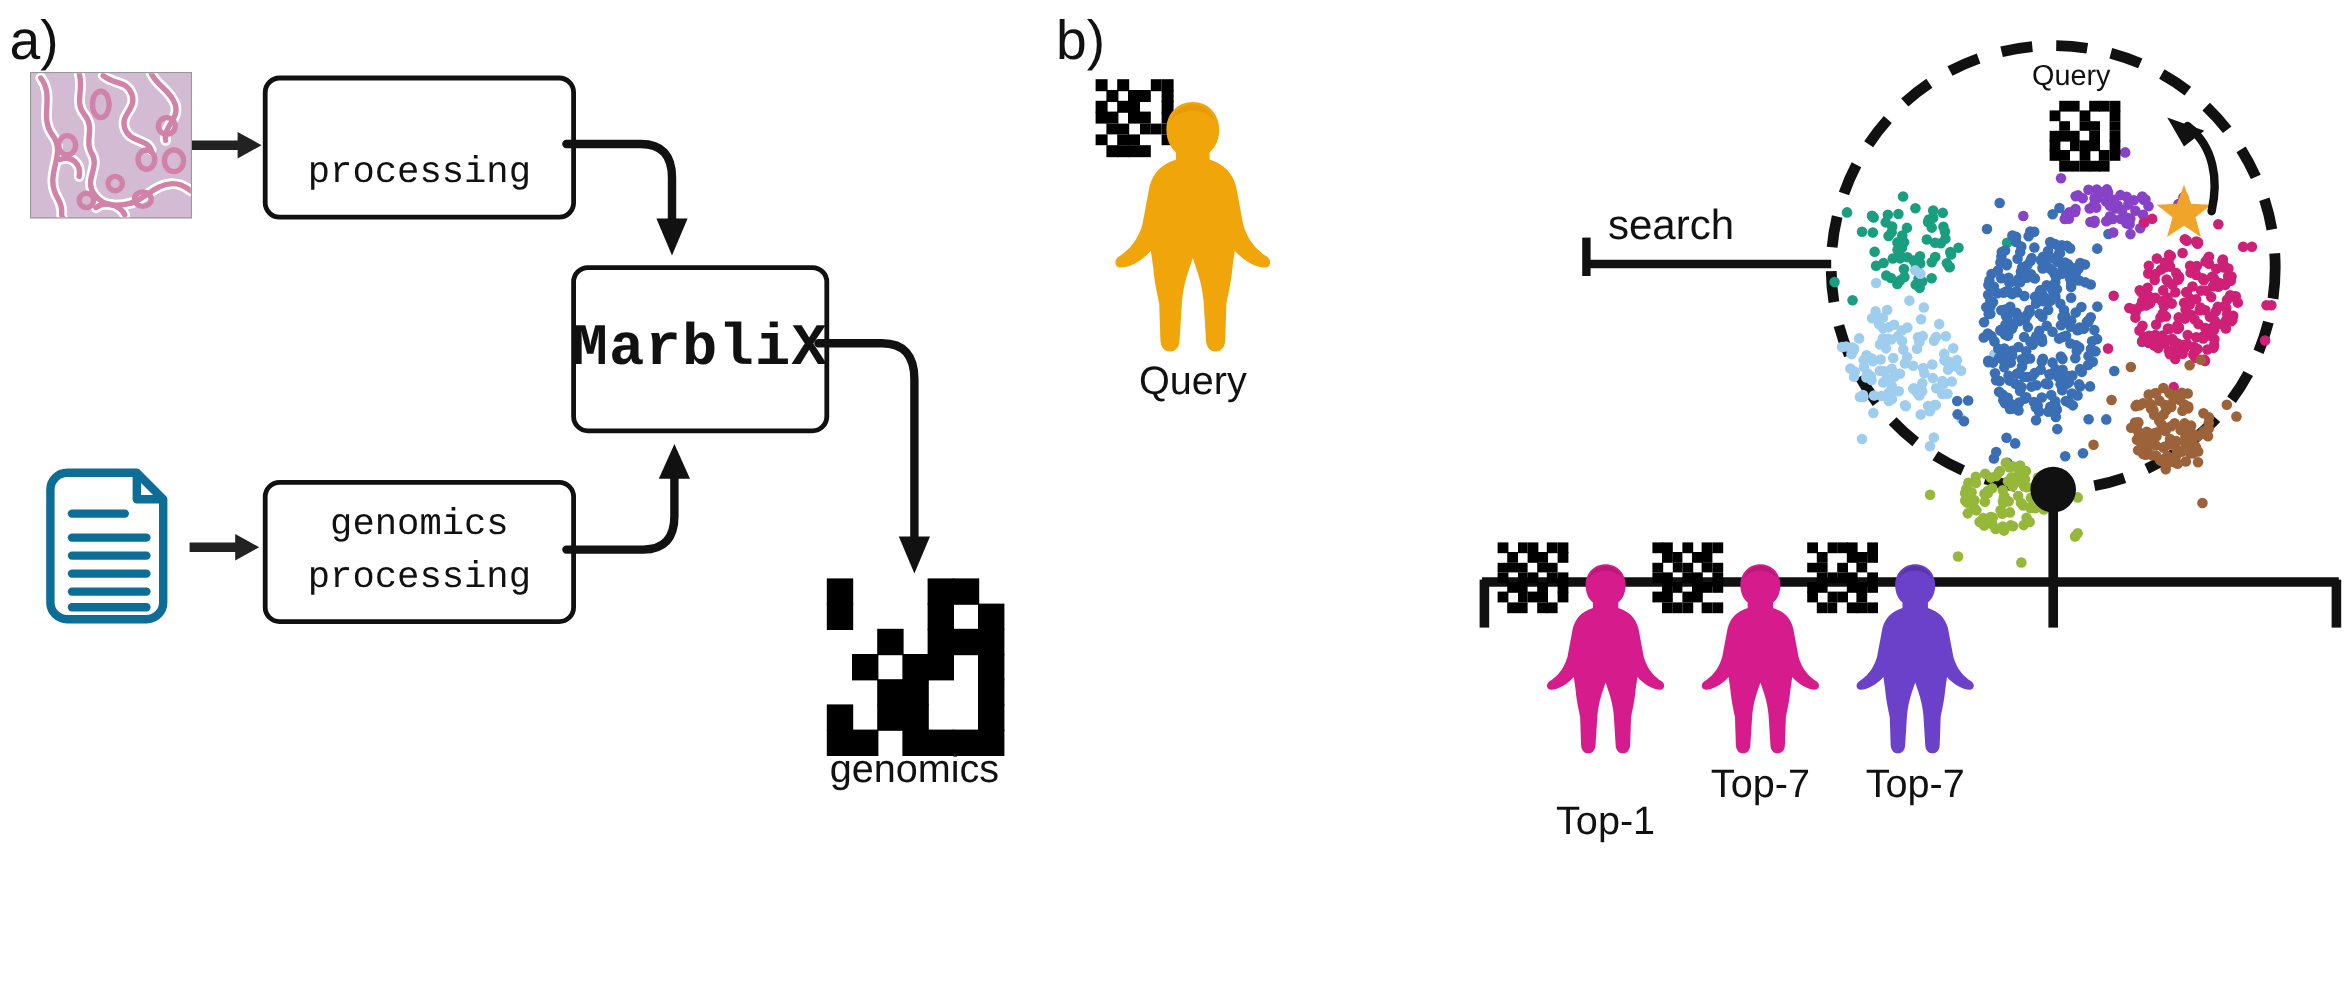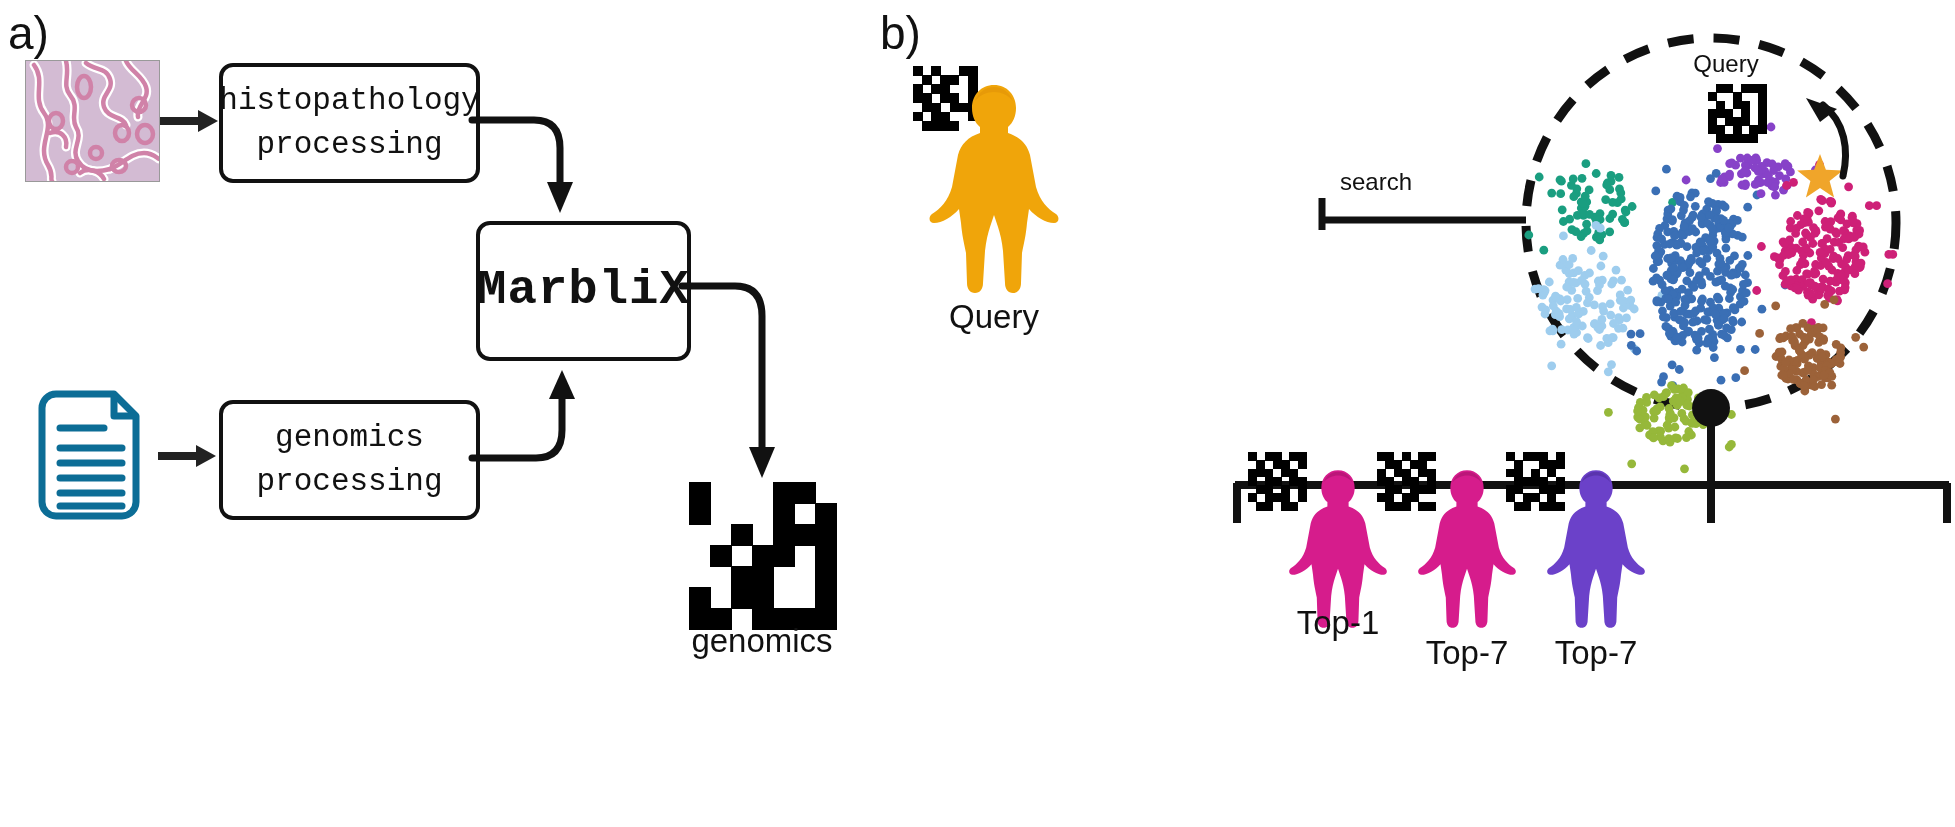--- a/index.html
+++ b/index.html
@@ -56,21 +56,21 @@
 
 <div class="abs" style="left:160px;top:105px;">
   <svg width="58" height="32" viewBox="0 0 58 32">
     <line x1="0" y1="16" x2="40" y2="16" stroke="#222" stroke-width="8"></line>
     <polygon points="38,5 58,16 38,27" fill="#222"></polygon>
   </svg>
 </div>
 
 <div class="abs procbox" style="left:219px;top:63px;width:253px;height:112px;">
   <span>
-    <span>histopathology</span><br>
+    <br>
     <span>processing</span>
   </span>
 </div>
 
 <div class="abs" style="left:470px;top:100px;">
   <svg width="130" height="120" viewBox="0 0 130 120">
     <path d="M2 20 L64 20 Q90 20 90 48 L90 85" fill="none" stroke="#111" stroke-width="7" stroke-linecap="round"></path>
     <polygon points="77,82 103,82 90,113" fill="#111"></polygon>
   </svg>
 </div>
@@ -209,21 +209,21 @@
 </div>
 
 <div class="abs caption" style="left:904px;top:298px;width:180px;">Query</div>
 
 <div class="abs" style="left:1318px;top:196px;">
   <svg width="215" height="40" viewBox="0 0 215 40">
     <line x1="4" y1="2" x2="4" y2="34" stroke="#111" stroke-width="7"></line>
     <line x1="2" y1="24" x2="208" y2="24" stroke="#111" stroke-width="7"></line>
   </svg>
 </div>
-<div class="abs" style="left:1340px;top:168px;font-size:24px;color:#111;">search</div>
+<div class="abs" style="left:1340px;top:168px;font-size:35px;color:#111;">search</div>
 
 <div class="abs" style="left:1493px;top:30px;">
   <svg id="embedding-svg" width="460" height="400" viewBox="0 0 460 400">
     <circle cx="218" cy="193" r="185" fill="none" stroke="#111" stroke-width="9" stroke-dasharray="26 20" stroke-linecap="butt"></circle>
     <g id="scatter-layer">
         <g>
           <circle cx="80.2" cy="148.9" r="4.4" fill="#1A9E80"></circle>
           <circle cx="83.4" cy="163.5" r="4.4" fill="#1A9E80"></circle>
           <circle cx="94.0" cy="200.9" r="4.4" fill="#1A9E80"></circle>
           <circle cx="118.0" cy="151.4" r="4.4" fill="#1A9E80"></circle>
@@ -1295,21 +1295,21 @@
                L93 200 C93 206 90 210 85 210 C80 210 77 206 77 200 L75 168
                C74 158 72 150 70 144 L66 132 L62 144 C60 150 58 158 57 168
                L55 200 C55 206 52 210 47 210 C42 210 39 206 39 200 L38 170
                C36 160 34 152 33 140 L31 126 C24 134 14 140 6 140
                C1 140 0 134 4 131 C12 126 20 118 24 104 L30 72
                C33 61 40 54 52 50 L52 44 C47 40 44 33 44 25 C44 12 53 2 66 2 Z"></path>
     </g>
     <path d="M66 4 C75 4 82 10 85 18 C80 12 73 9 66 9 C59 9 52 12 47 18 C50 10 57 4 66 4 Z" fill="#A9136C" opacity="0.6"></path>
   </svg>
 </div>
-<div class="abs caption" style="left:1263px;top:604px;width:150px;">Top-1</div>
+<div class="abs caption" style="left:1263px;top:665px;width:150px;">Top-1</div>
 
 <div class="abs monogram" style="left:1377px;top:452px;width:58px;height:58px;">
     <div class="mono-cell" style="left: 0px; top: 0px; width: 8.88571px; height: 8.88571px;"></div>
     <div class="mono-cell" style="left: 8.28571px; top: 0px; width: 8.88571px; height: 8.88571px;"></div>
     <div class="mono-cell" style="left: 24.8571px; top: 0px; width: 8.88571px; height: 8.88571px;"></div>
     <div class="mono-cell" style="left: 41.4286px; top: 0px; width: 8.88571px; height: 8.88571px;"></div>
     <div class="mono-cell" style="left: 49.7143px; top: 0px; width: 8.88571px; height: 8.88571px;"></div>
     <div class="mono-cell" style="left: 8.28571px; top: 8.28571px; width: 8.88571px; height: 8.88571px;"></div>
     <div class="mono-cell" style="left: 16.5714px; top: 8.28571px; width: 8.88571px; height: 8.88571px;"></div>
     <div class="mono-cell" style="left: 33.1429px; top: 8.28571px; width: 8.88571px; height: 8.88571px;"></div>

